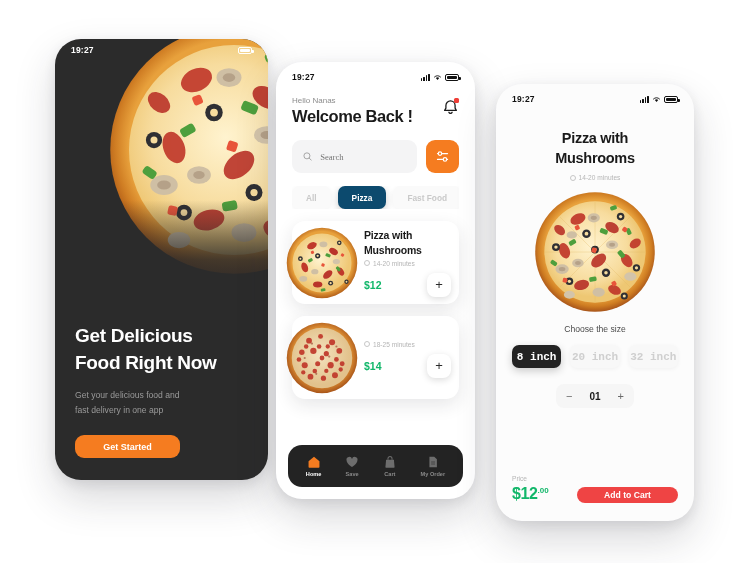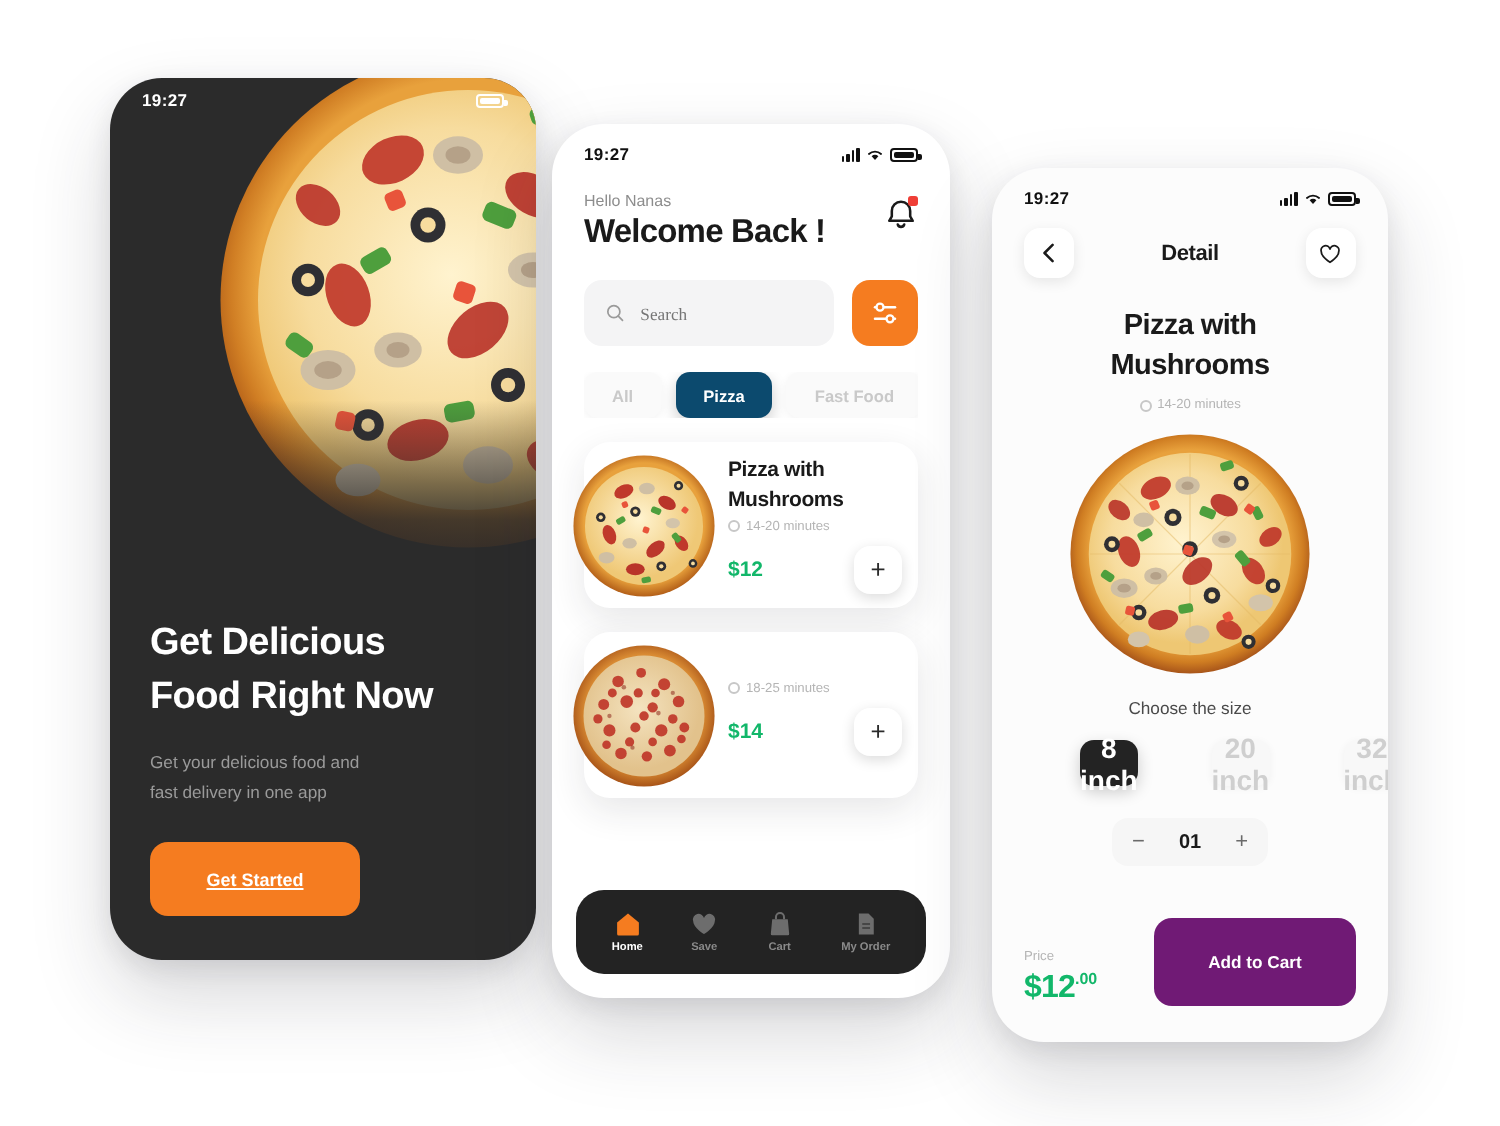--- a/index.html
+++ b/index.html
@@ -65,24 +65,23 @@
   }
   .p1-content { position: absolute; left: 0; bottom: 0; width: 100%; padding: 0 20px 22px; }
   .p1-title { font-size: 19px; line-height: 1.45; font-weight: bold; letter-spacing: -.3px; }
   .p1-sub { margin-top: 11px; font-size: 8.6px; line-height: 1.75; color: #9a9a9a; }
   .btn-primary {
     margin-top: 17px;
     display: inline-flex; align-items: center; justify-content: center;
     background: #f57c20; color: #fff;
     border: none; border-radius: 9px;
     font-size: 9px; font-weight: bold;
-    width: 105px; height: 37px;
+    width: 105px; height: 23px;
     cursor: pointer;
     font-family: inherit;
-    text-decoration: underline;
   }
 
   
   #phone2 { left: 276px; top: 62px; width: 199px; height: 437px; color: #1a1a1a; }
   #phone2 .statusbar { color: #111; padding-top: 6px; height: 24px; }
   .p2-body { padding: 10px 16px 10px; }
   .greet-row { display: flex; align-items: flex-start; justify-content: space-between; }
   .greet-small { font-size: 8px; color: #8d8d8d; margin-bottom: 2px; }
   .greet-big { font-size: 16.5px; font-weight: bold; letter-spacing: -.4px; }
   .bell { position: relative; width: 17px; height: 19px; margin-top: 2px; cursor: pointer; }
@@ -177,24 +176,23 @@
     margin-top: 6px; font-size: 6.6px; color: #b5b5b5;
   }
   .detail-pizza-wrap { display: flex; justify-content: center; margin-top: 10px; }
   .detail-pizza { width: 122px; height: 122px; border-radius: 50%; }
   .choose-label { text-align: center; margin-top: 11px; font-size: 8.6px; color: #4a4a4a; }
   .size-row { display: flex; gap: 9px; margin-top: 11px; }
   .size-chip {
     flex: 1; height: 23px;
     display: flex; align-items: center; justify-content: center;
     border-radius: 7px; background: #f8f8f8; color: #cfcfcf;
-    font-size: 14px; font-weight: bold; border: none; cursor: pointer;
-    font-family: Liberation Sans, sans-serif;
+    font-size: 11px; font-weight: bold; border: none; cursor: pointer;
+    font-family: Liberation Mono, monospace;
     box-shadow: 0 1px 4px rgba(0,0,0,.05);
-    margin-left: 28px;
   }
   .size-chip.active { background: #232323; color: #fff; box-shadow: 0 3px 8px rgba(0,0,0,.2); }
   .qty-row { display: flex; justify-content: center; margin-top: 16px; }
   .qty {
     width: 78px; height: 24px; background: #f6f6f6; border-radius: 8px;
     display: flex; align-items: center; justify-content: space-between;
     padding: 0 10px;
   }
   .qty button {
     background: none; border: none; cursor: pointer;
@@ -203,21 +201,21 @@
   }
   .qty-val { font-size: 10px; font-weight: bold; }
   .p3-footer {
     position: absolute; left: 16px; right: 16px; bottom: 18px;
     display: flex; align-items: flex-end; justify-content: space-between;
   }
   .price-label { font-size: 6.6px; color: #b5b5b5; margin-bottom: 3px; }
   .price-val { font-size: 16px; font-weight: bold; color: #12b76a; letter-spacing: -.4px; }
   .price-cents { font-size: 8px; vertical-align: super; font-weight: bold; }
   .cart-btn {
-    width: 101px; height: 44px; background: #701a75; color: #fff;
+    width: 101px; height: 16px; background: #ef4444; color: #fff;
     border: none; border-radius: 9px; cursor: pointer;
     font-size: 8.6px; font-weight: bold;
     font-family: inherit;
   }
 </style>
 </head>
 <body>
 
 <div class="stage">
 
@@ -557,33 +555,20 @@
           <path d="M8 10.5 L5 7 a4.3 4.3 0 0 1 6 0 Z" fill="#111"></path>
           <path d="M2.6 5.1 a8 8 0 0 1 10.8 0" stroke="#111" stroke-width="1.6" fill="none" stroke-linecap="round"></path>
         </svg>
         <span class="batt">
             <span></span>
           </span>
       </span>
     </div>
 
     <div class="p3-body">
-      <div class="detail-head">
-        <button class="icon-btn">
-          <svg width="9" height="11" viewBox="0 0 10 12">
-            <polyline points="7,1.5 2.5,6 7,10.5" fill="none" stroke="#1a1a1a" stroke-width="1.4" stroke-linecap="round" stroke-linejoin="round"></polyline>
-          </svg>
-        </button>
-        <span class="detail-title">Detail</span>
-        <button class="icon-btn">
-          <svg width="12" height="12" viewBox="0 0 18 18">
-            <path d="M9 15.2 C9 15.2 2.4 11.3 2.4 7 A3.4 3.4 0 0 1 9 5.3 A3.4 3.4 0 0 1 15.6 7 C15.6 11.3 9 15.2 9 15.2 Z" fill="none" stroke="#1a1a1a" stroke-width="1.3" stroke-linejoin="round"></path>
-          </svg>
-        </button>
-      </div>
 
       <div class="detail-name">
         <div>Pizza with</div>
         <div>Mushrooms</div>
       </div>
 
       <div class="detail-time">
         <span class="clock"></span>
         <span>14-20 minutes</span>
       </div>

